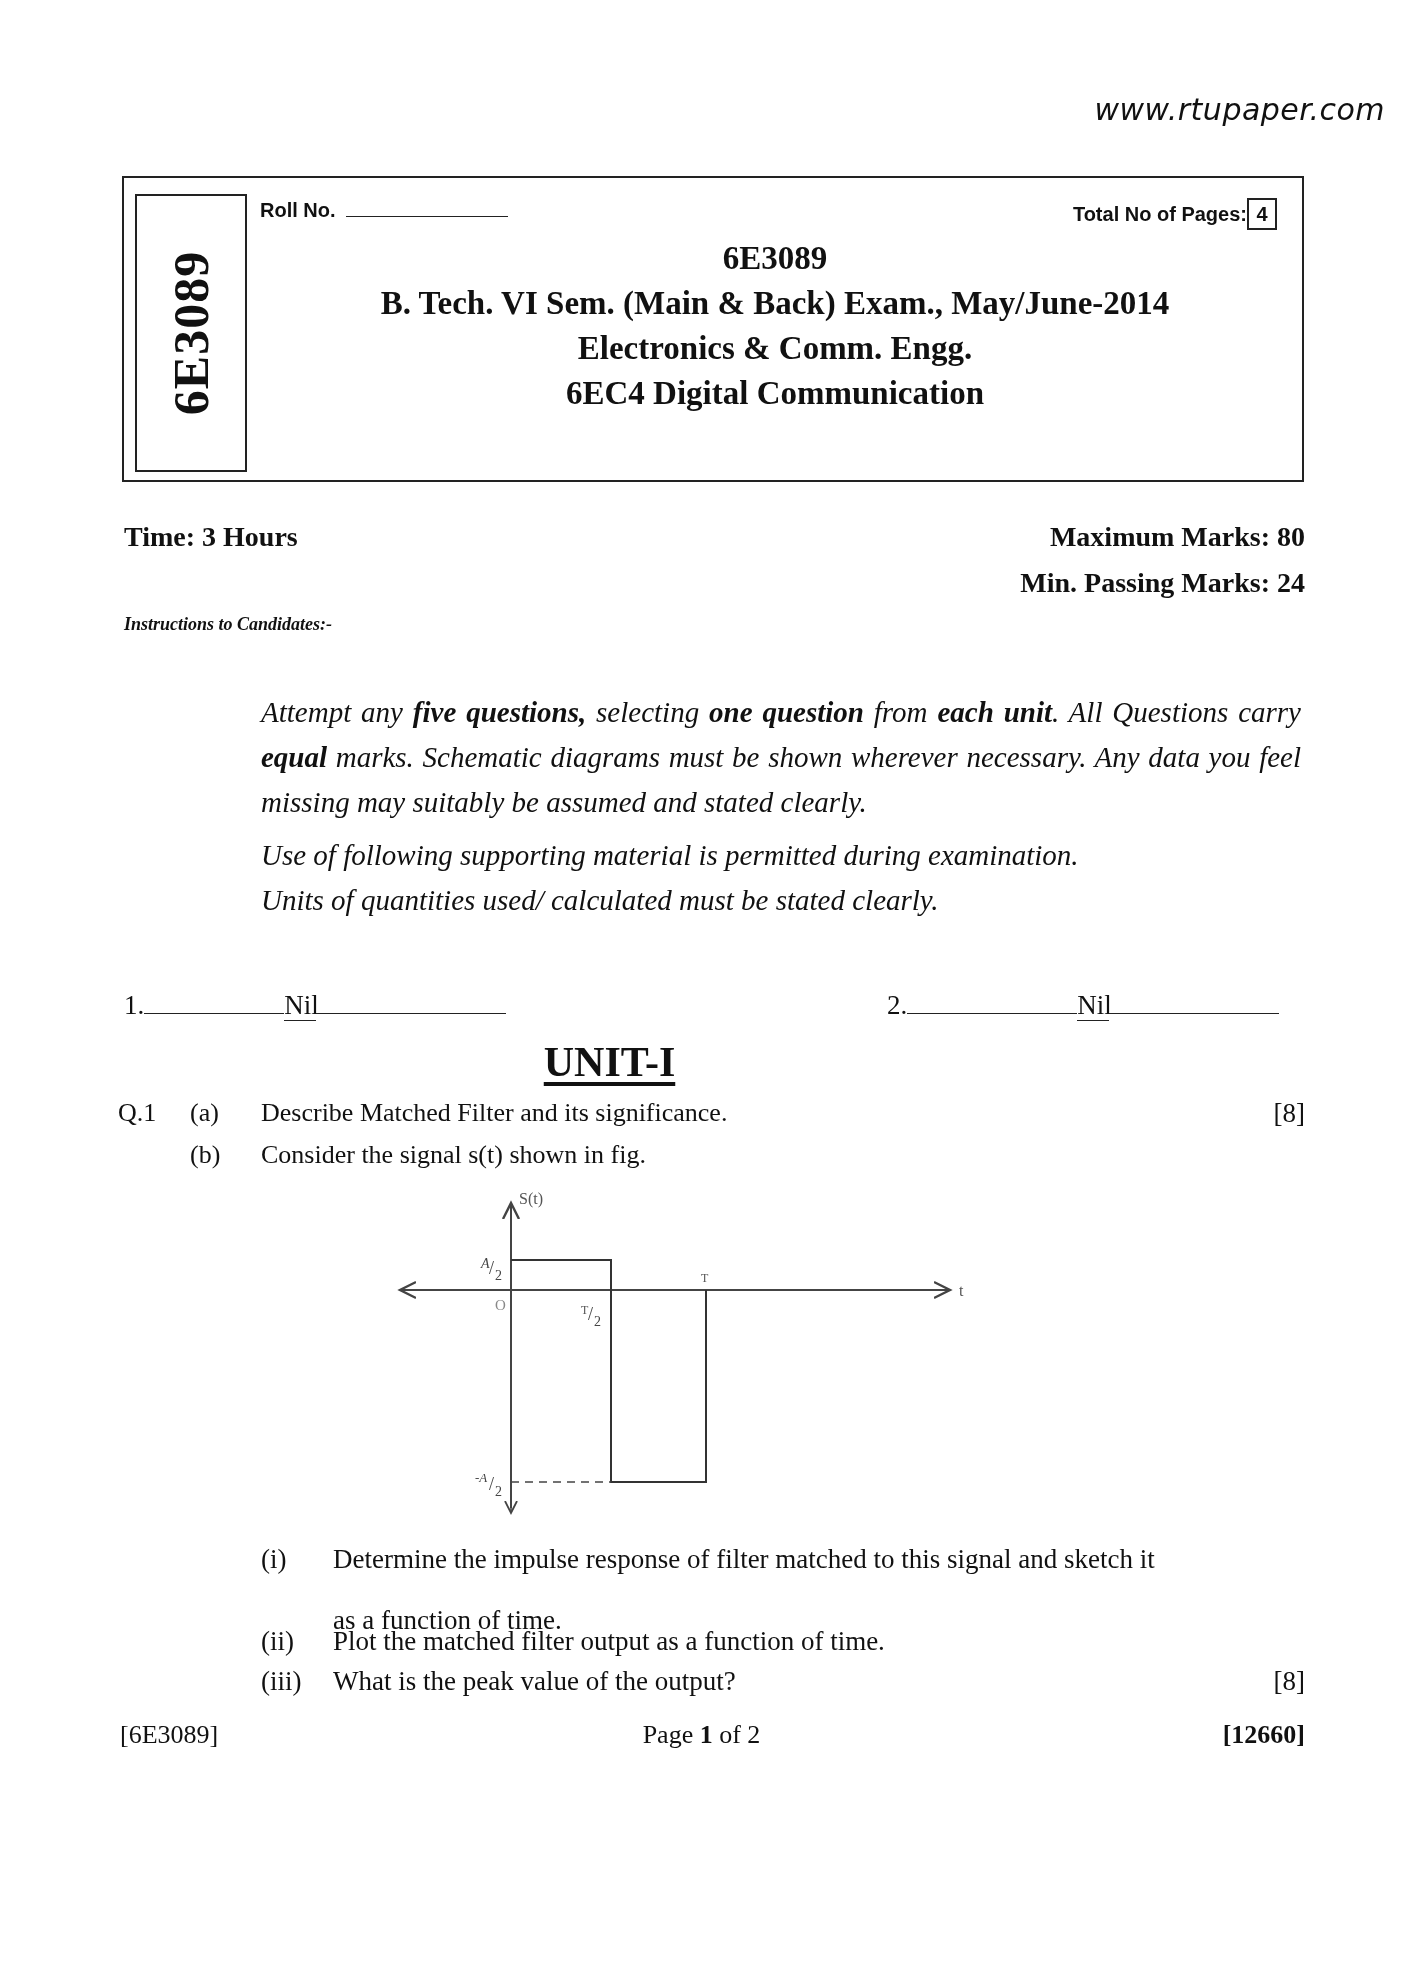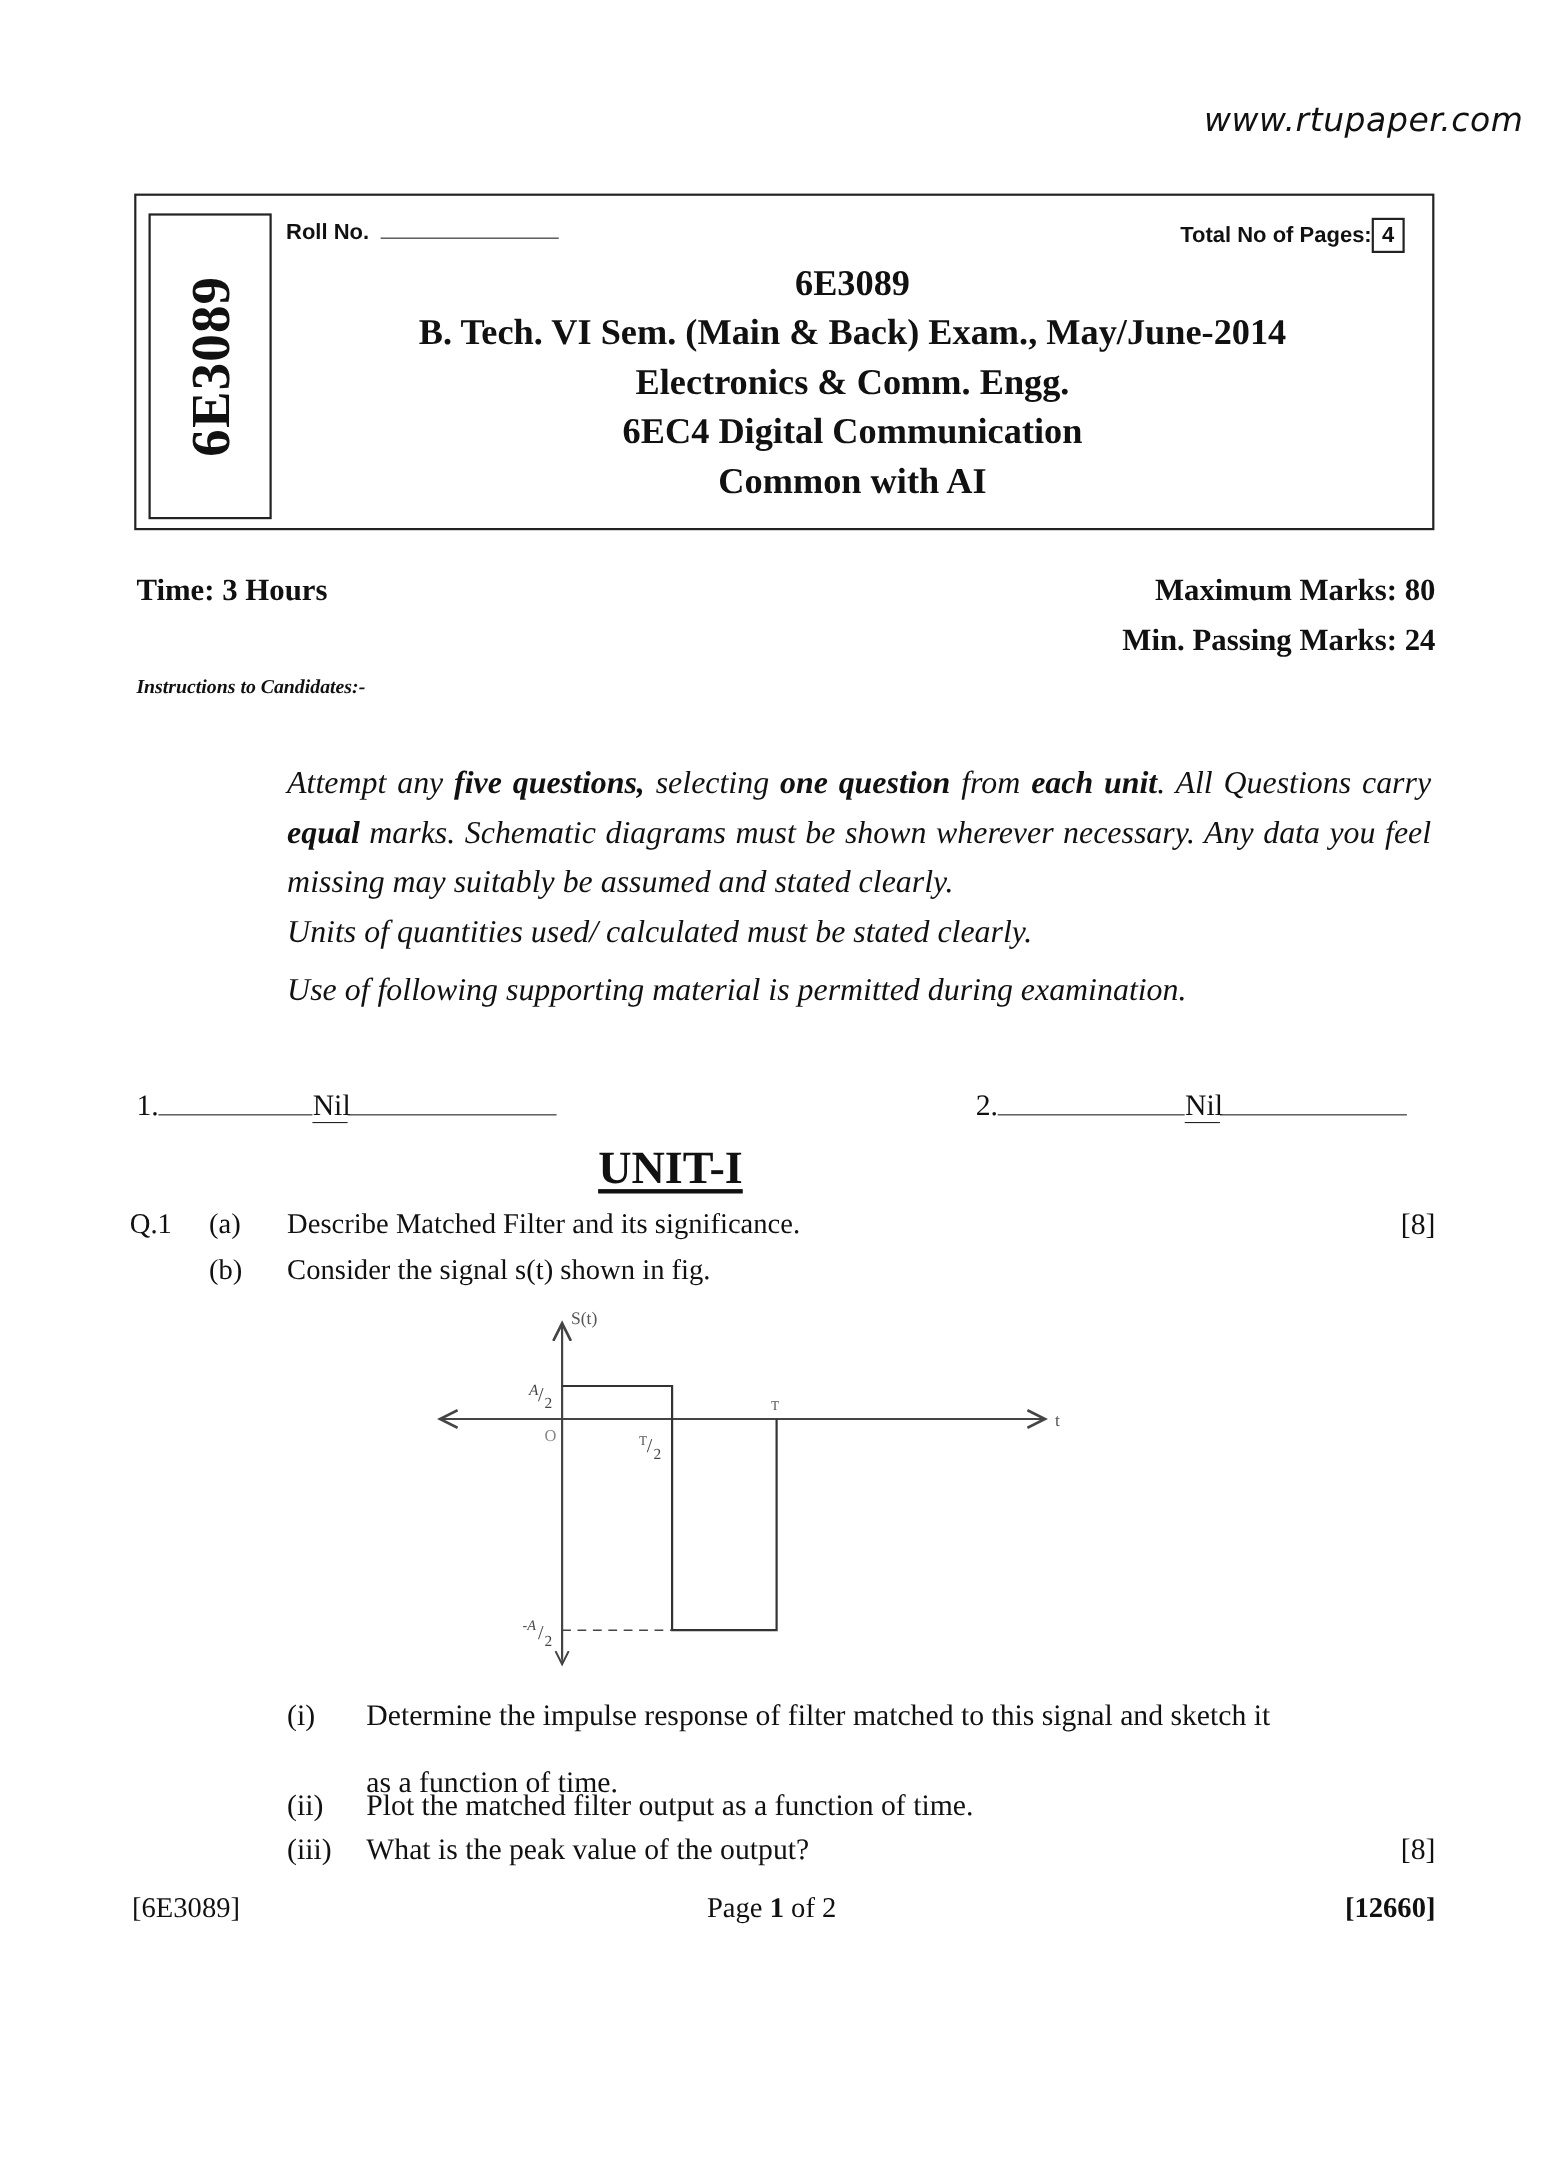--- a/index.html
+++ b/index.html
@@ -44,32 +44,31 @@
 </div>
 <div class="abs pages">
   <span>Total No of Pages:</span>
   <span class="pages-box">4</span>
 </div>
 <div class="abs titles">
   <div>6E3089</div>
   <div>B. Tech. VI Sem. (Main &amp; Back) Exam., May/June-2014</div>
   <div>Electronics &amp; Comm. Engg.</div>
   <div>6EC4 Digital Communication</div>
-  <div>Common with AI</div>
 </div>
 
 <div class="abs meta-row" style="left:124px; top:506px;">Time: 3 Hours</div>
 <div class="abs meta-row" style="right:98px; top:506px;">Maximum Marks: 80</div>
 <div class="abs meta-row" style="right:98px; top:552px;">Min. Passing Marks: 24</div>
 
 <div class="abs instr-head">Instructions to Candidates:-</div>
 <div class="abs instr-body">
   <p><span>Attempt any </span><b>five questions,</b><span> selecting </span><b>one question</b><span> from </span><b>each unit</b><span>. All Questions carry </span><b>equal</b><span> marks. Schematic diagrams must be shown wherever necessary. Any data you feel missing may suitably be assumed and stated clearly.</span></p>
+  <p style="margin-top:8px;">Use of following supporting material is permitted during examination.</p>
   <p>Units of quantities used/ calculated must be stated clearly.</p>
-  <p style="margin-top:8px;">Use of following supporting material is permitted during examination.</p>
 </div>
 
 <div class="abs mat-row" style="left:124px;">
   <span>1.</span><span class="mat-line" style="width:140px;"></span><span class="mat-line" style="width:32px;">Nil</span><span class="mat-line" style="width:190px;"></span>
 </div>
 <div class="abs mat-row" style="left:887px;">
   <span>2.</span><span class="mat-line" style="width:170px;"></span><span class="mat-line" style="width:32px;">Nil</span><span class="mat-line" style="width:170px;"></span>
 </div>
 
 <div class="abs unit">UNIT-I</div>

